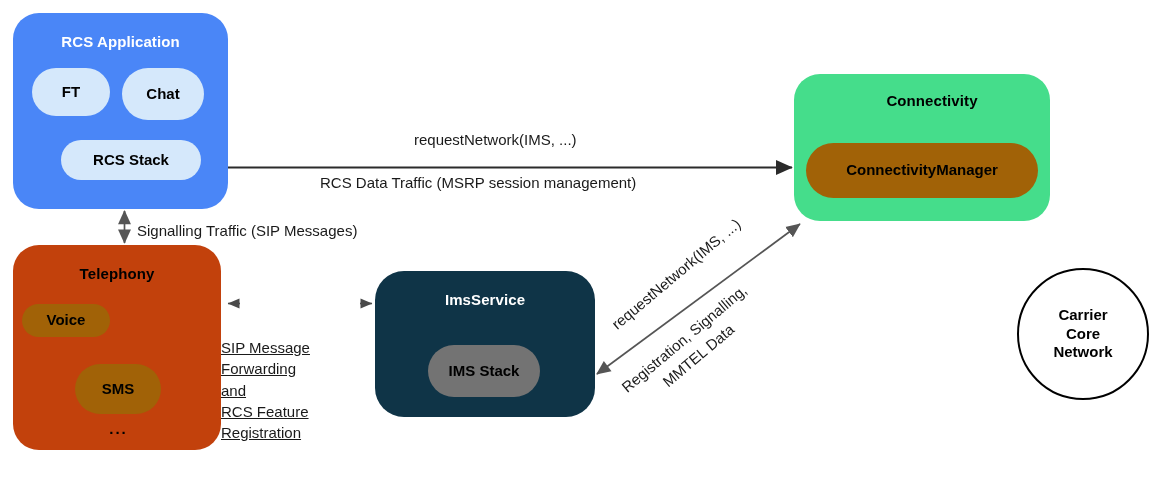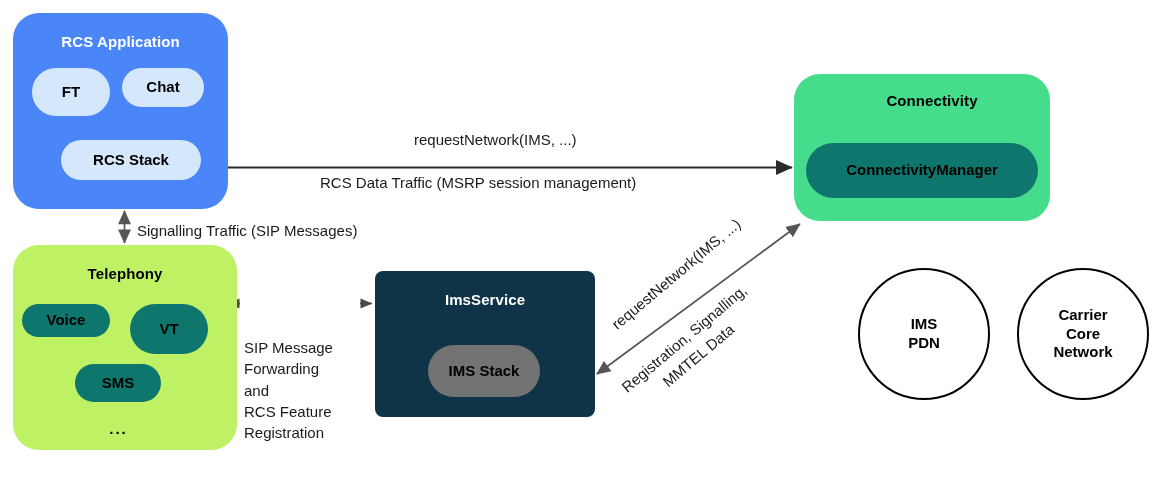--- a/index.html
+++ b/index.html
@@ -32,54 +32,54 @@
     right: 0;
     text-align: center;
     font-weight: bold;
     font-size: 15px;
     letter-spacing: .1px;
   }
 
   .box-rcs      { left: 13px;  top: 13px;  width: 215px; height: 196px; background: #4a86f7; }
   .box-rcs .box-title { top: 20px; color: #ffffff; }
 
-  .box-tel      { left: 13px;  top: 245px; width: 224px; height: 205px; background: #bef264; }
+  .box-tel      { left: 13px;  top: 245px; width: 208px; height: 205px; background: #c2410c; }
   .box-tel .box-title { top: 20px; color: #000000; }
 
   .box-conn     { left: 794px; top: 74px;  width: 256px; height: 147px; background: #45dd8b; }
   .box-conn .box-title { top: 18px; color: #000000; padding-left: 20px; }
 
-  .box-ims      { left: 375px; top: 271px; width: 220px; height: 146px; background: #0f3447; border-radius: 8px; }
+  .box-ims      { left: 375px; top: 271px; width: 220px; height: 146px; background: #0f3447; border-radius: 29px; }
   .box-ims .box-title { top: 20px; color: #ffffff; }
 
   
   .pill {
     position: absolute;
     box-sizing: border-box;
     display: flex;
     align-items: center;
     justify-content: center;
     border-radius: 999px;
     font-weight: bold;
     font-size: 15px;
     color: #000000;
     text-align: center;
     line-height: 1.1;
   }
   .pill-blue  { background: #d5e8fb; }
-  .pill-cream { background: #0f766e; }
+  .pill-cream { background: #a16207; }
   .pill-white { background: #737373; }
 
   .p-ft        { left: 32px;  top: 68px;  width: 78px;  height: 48px; }
-  .p-chat      { left: 122px; top: 68px;  width: 82px;  height: 39px; }
+  .p-chat      { left: 122px; top: 68px;  width: 82px;  height: 52px; }
   .p-rcsstack  { left: 61px;  top: 140px; width: 140px; height: 40px; }
 
   .p-voice     { left: 22px;  top: 304px; width: 88px;  height: 33px; }
   .p-vt        { left: 130px; top: 304px; width: 78px;  height: 50px; }
-  .p-sms       { left: 75px;  top: 364px; width: 86px;  height: 38px; }
+  .p-sms       { left: 75px;  top: 364px; width: 86px;  height: 50px; }
   .ellipsis-tel {
     position: absolute;
     left: 13px; width: 211px;
     top: 420px;
     text-align: center;
     font-size: 15px;
     font-weight: bold;
     color: #000000;
     letter-spacing: 2px;
   }
@@ -98,21 +98,21 @@
   .lbl-rcsdata      { left: 320px; top: 174px; }
   .lbl-signalling   { left: 137px; top: 222px; }
 
   .block-label {
     position: absolute;
     font-size: 15px;
     color: #1a1a1a;
     line-height: 1.42;
     white-space: pre-line;
   }
-  .lbl-sipfwd { left: 244px; top: 337px; width: 140px; }
+  .lbl-sipfwd { left: 221px; top: 337px; width: 140px; text-decoration: underline; }
 
   
   .rot-label {
     position: absolute;
     font-size: 15px;
     color: #1a1a1a;
     white-space: pre-line;
     transform-origin: 0 0;
     line-height: 1.45;
   }
@@ -203,36 +203,33 @@
     <div class="box-title">RCS Application</div>
   </div>
   <div class="pill pill-blue p-ft">FT</div>
   <div class="pill pill-blue p-chat">Chat</div>
   <div class="pill pill-blue p-rcsstack">RCS Stack</div>
 
   <div class="box box-tel">
     <div class="box-title">Telephony</div>
   </div>
   <div class="pill pill-cream p-voice">Voice</div>
-  <div class="pill pill-cream p-vt">VT</div>
   <div class="pill pill-cream p-sms">SMS</div>
   <div class="ellipsis-tel">...</div>
 
   <div class="box box-conn">
     <div class="box-title">Connectivity</div>
   </div>
   <div class="pill pill-cream p-connmgr">ConnectivityManager</div>
 
   <div class="box box-ims">
     <div class="box-title">ImsService</div>
   </div>
   <div class="pill pill-white p-imsstack">IMS Stack</div>
 
-  <div class="circle c-imspdn">IMS
-PDN</div>
   <div class="circle c-carrier">Carrier
 Core
 Network</div>
 
   <div class="label lbl-requestnet-h">requestNetwork(IMS, ...)</div>
   <div class="label lbl-rcsdata">RCS Data Traffic (MSRP session management)</div>
   <div class="label lbl-signalling">Signalling Traffic (SIP Messages)</div>
   <div class="block-label lbl-sipfwd">SIP Message
 Forwarding
 and

